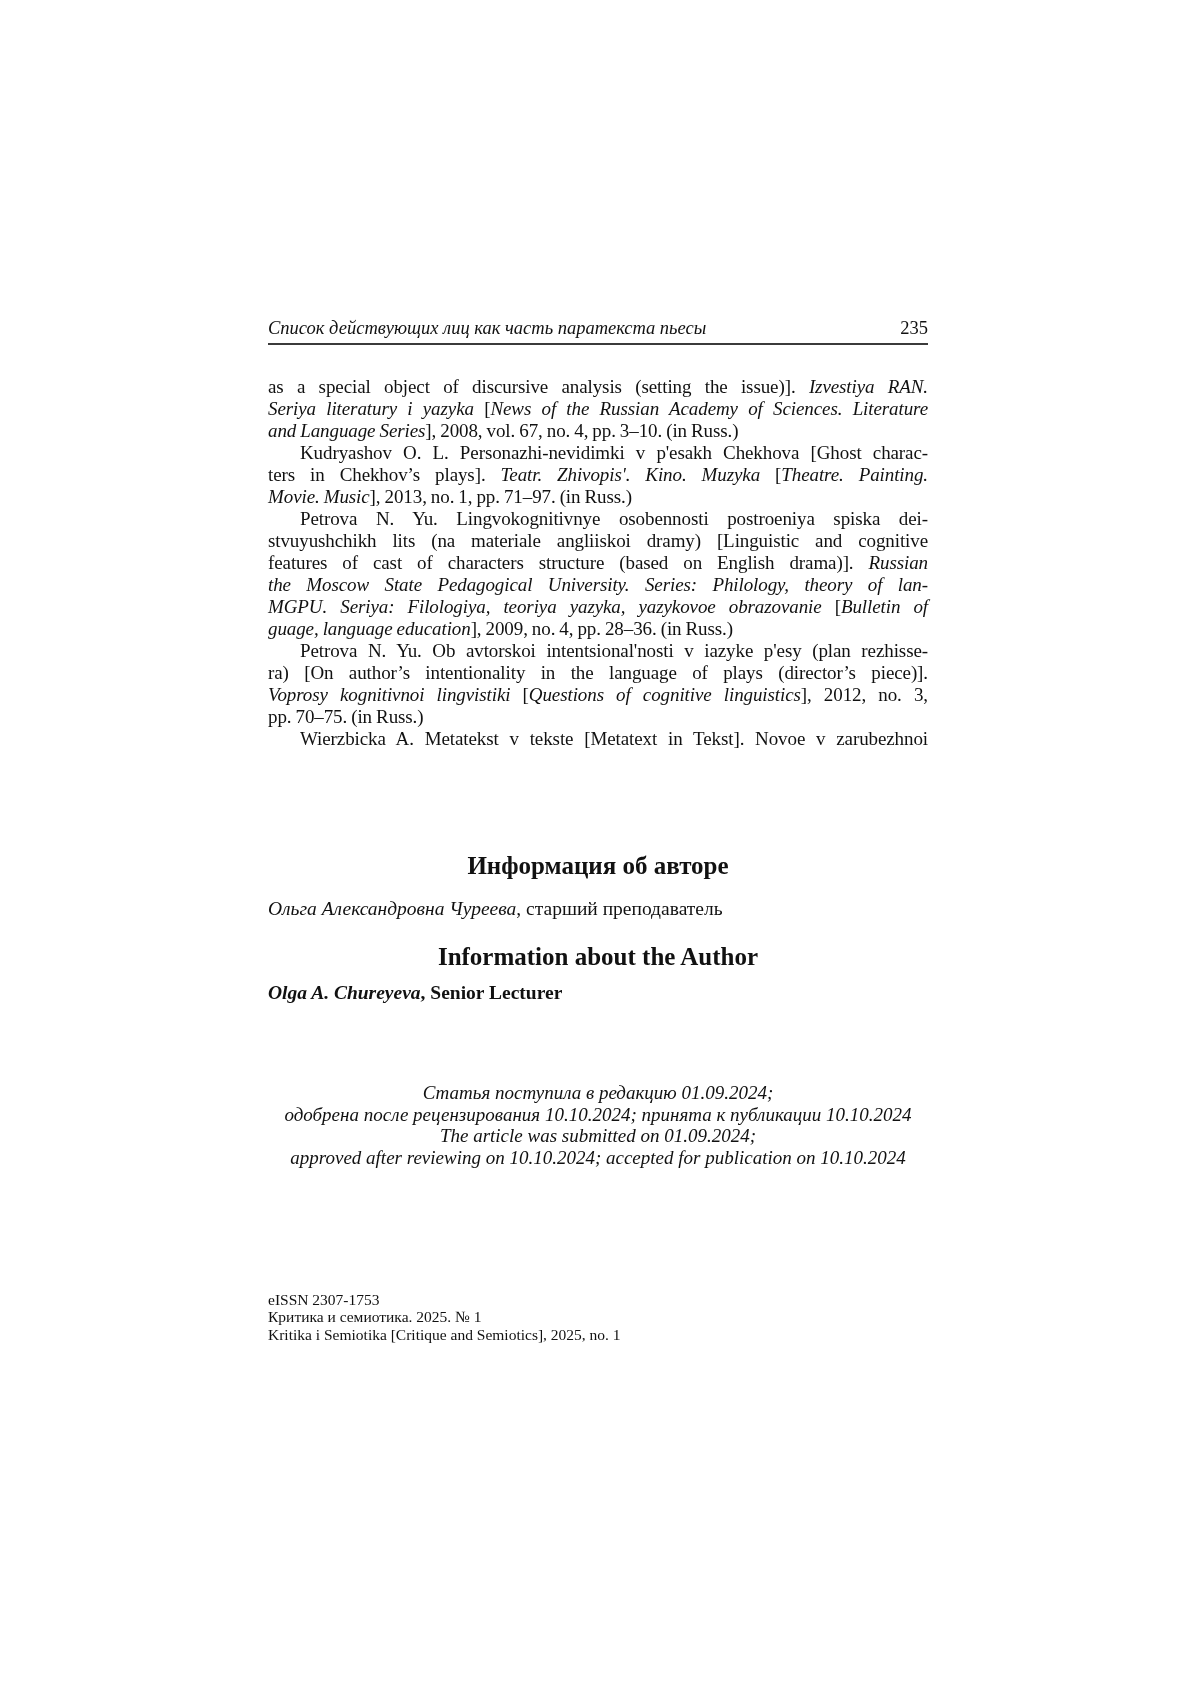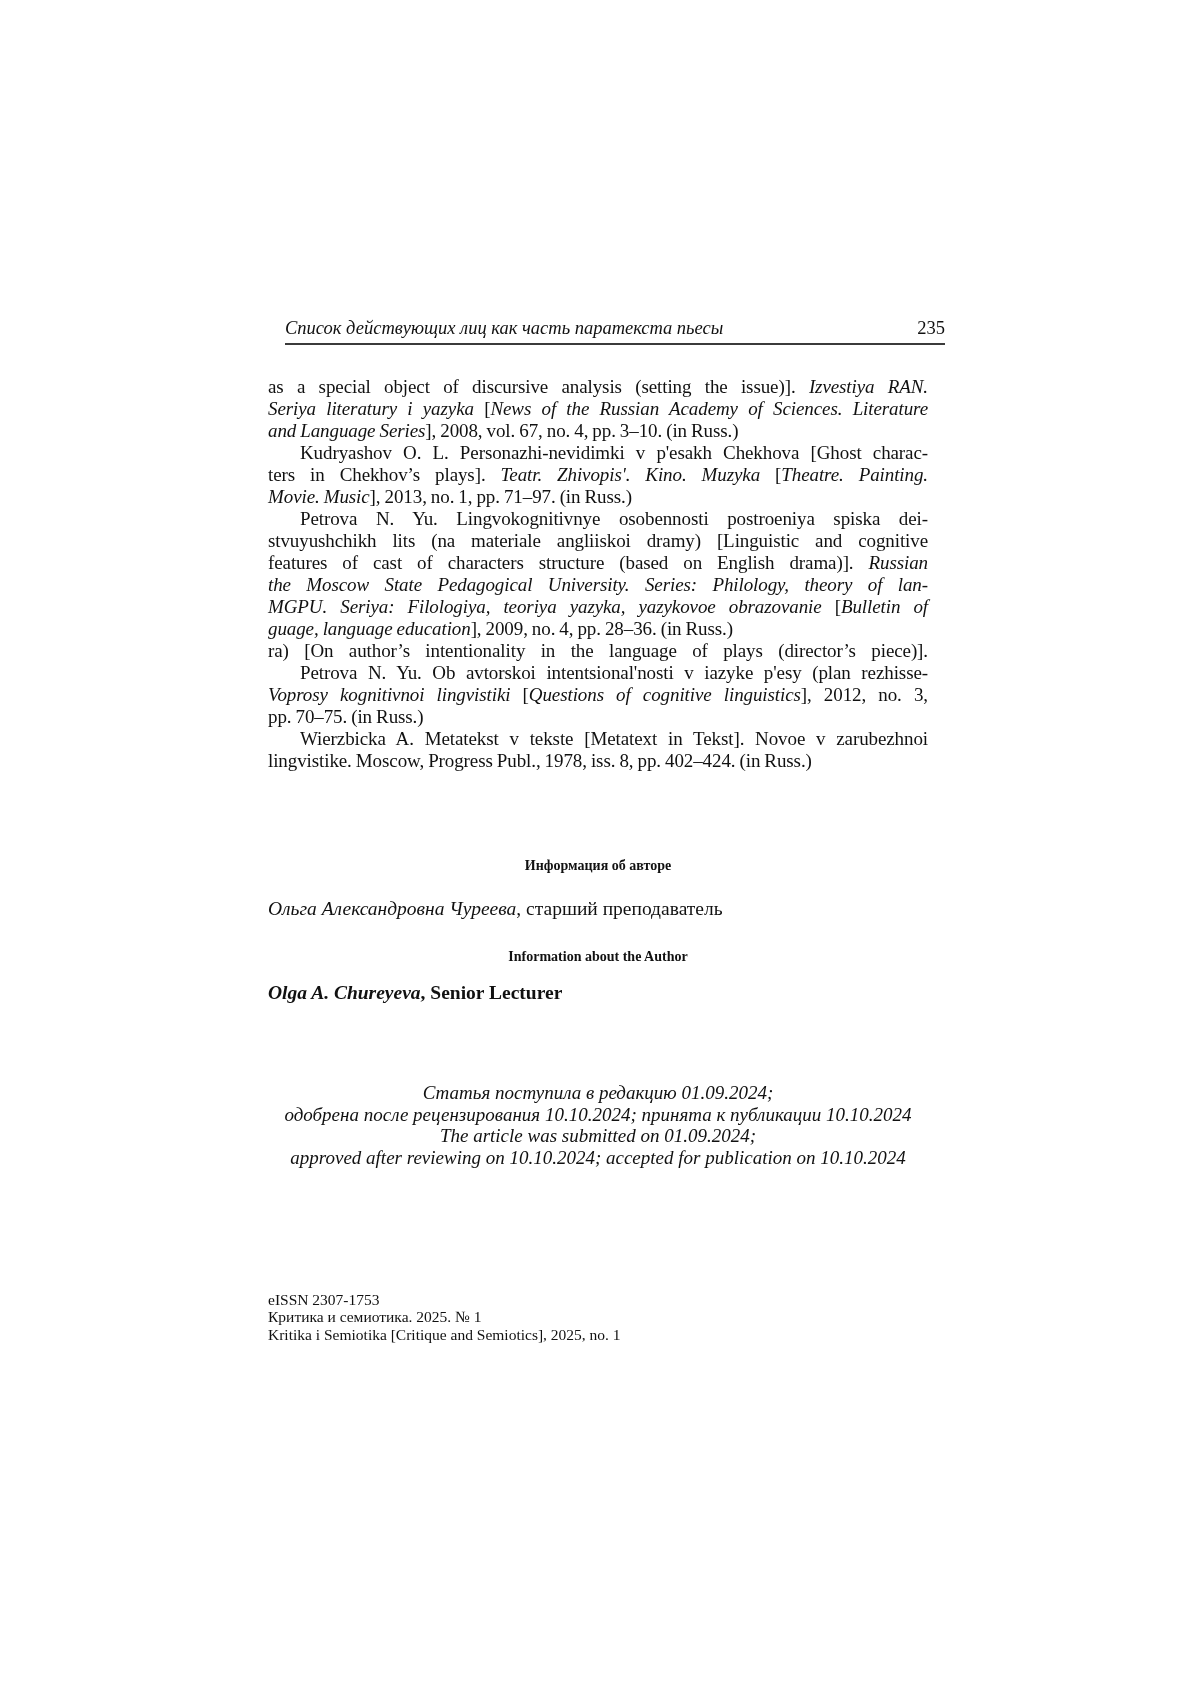--- a/index.html
+++ b/index.html
@@ -17,21 +17,20 @@
     left: 268px;
     top: 318px;
     width: 660px;
     display: flex;
     justify-content: space-between;
     align-items: flex-start;
     font-size: 18.5px;
     line-height: 21px;
     border-bottom: 2px solid #3b3b3b;
     padding-bottom: 4px;
-    margin-left: 17px;
   }
   .rh-title { font-style: italic; }
   .rh-page { font-style: normal; }
   .references {
     position: absolute;
     left: 268px;
     top: 376px;
     width: 660px;
     font-size: 19px;
     line-height: 22px;
@@ -40,21 +39,21 @@
   }
   .ref-line { text-align: left; }
   .ref-line.just { text-align: justify; text-align-last: justify; text-justify: inter-word; }
   .ref-line.ind { padding-left: 32px; }
   .section-heading {
     position: absolute;
     left: 268px;
     width: 660px;
     margin: 0;
     text-align: center;
-    font-size: 14px;
+    font-size: 25px;
     font-weight: bold;
     line-height: 22px;
   }
   .heading-ru { top: 855px; }
   .heading-en { top: 946px; }
   .author-line {
     position: absolute;
     left: 268px;
     width: 660px;
     margin: 0;
@@ -98,26 +97,25 @@
       <div class="ref-line"><i>and Language Series</i><span>], 2008, vol. 67, no. 4, pp. 3–10. (in Russ.)</span></div>
       <div class="ref-line just ind"><span>Kudryashov O. L. Personazhi-nevidimki v p'esakh Chekhova [Ghost charac-</span></div>
       <div class="ref-line just"><span>ters in Chekhov’s plays]. </span><i>Teatr. Zhivopis'. Kino. Muzyka</i><span> [</span><i>Theatre. Painting.</i></div>
       <div class="ref-line"><i>Movie. Music</i><span>], 2013, no. 1, pp. 71–97. (in Russ.)</span></div>
       <div class="ref-line just ind"><span>Petrova N. Yu. Lingvokognitivnye osobennosti postroeniya spiska dei-</span></div>
       <div class="ref-line just"><span>stvuyushchikh lits (na materiale angliiskoi dramy) [Linguistic and cognitive</span></div>
       <div class="ref-line just"><span>features of cast of characters structure (based on English drama)]. </span><i>Russian</i></div>
       <div class="ref-line just"><i>the Moscow State Pedagogical University. Series: Philology, theory of lan-</i></div>
       <div class="ref-line just"><i>MGPU. Seriya: Filologiya, teoriya yazyka, yazykovoe obrazovanie</i><span> [</span><i>Bulletin of</i></div>
       <div class="ref-line"><i>guage, language education</i><span>], 2009, no. 4, pp. 28–36. (in Russ.)</span></div>
+      <div class="ref-line just ind"><span>Petrova N. Yu. Ob avtorskoi intentsional'nosti v iazyke p'esy (plan rezhisse-</span></div>
       <div class="ref-line just"><span>ra) [On author’s intentionality in the language of plays (director’s piece)].</span></div>
-      <div class="ref-line just ind"><span>Petrova N. Yu. Ob avtorskoi intentsional'nosti v iazyke p'esy (plan rezhisse-</span></div>
       <div class="ref-line just"><i>Voprosy kognitivnoi lingvistiki</i><span> [</span><i>Questions of cognitive linguistics</i><span>], 2012, no. 3,</span></div>
       <div class="ref-line"><span>pp. 70–75. (in Russ.)</span></div>
       <div class="ref-line just ind"><span>Wierzbicka A. Metatekst v tekste [Metatext in Tekst]. Novoe v zarubezhnoi</span></div>
-      <div class="ref-line"><span>lingvistike. Moscow, Progress Publ., 1978, iss. 8, pp. 402–424. (in Russ.)</span></div>
     </div>
 
   <h3 class="section-heading heading-ru">Информация об авторе</h3>
   <p class="author-line author-ru"><i>Ольга Александровна Чуреева</i><span>, старший преподаватель</span></p>
 
   <h3 class="section-heading heading-en">Information about the Author</h3>
   <p class="author-line author-en"><i>Olga A. Chureyeva</i><span>, Senior Lecturer</span></p>
 
   <div class="dates">
       <div>Статья поступила в редакцию 01.09.2024;</div>

